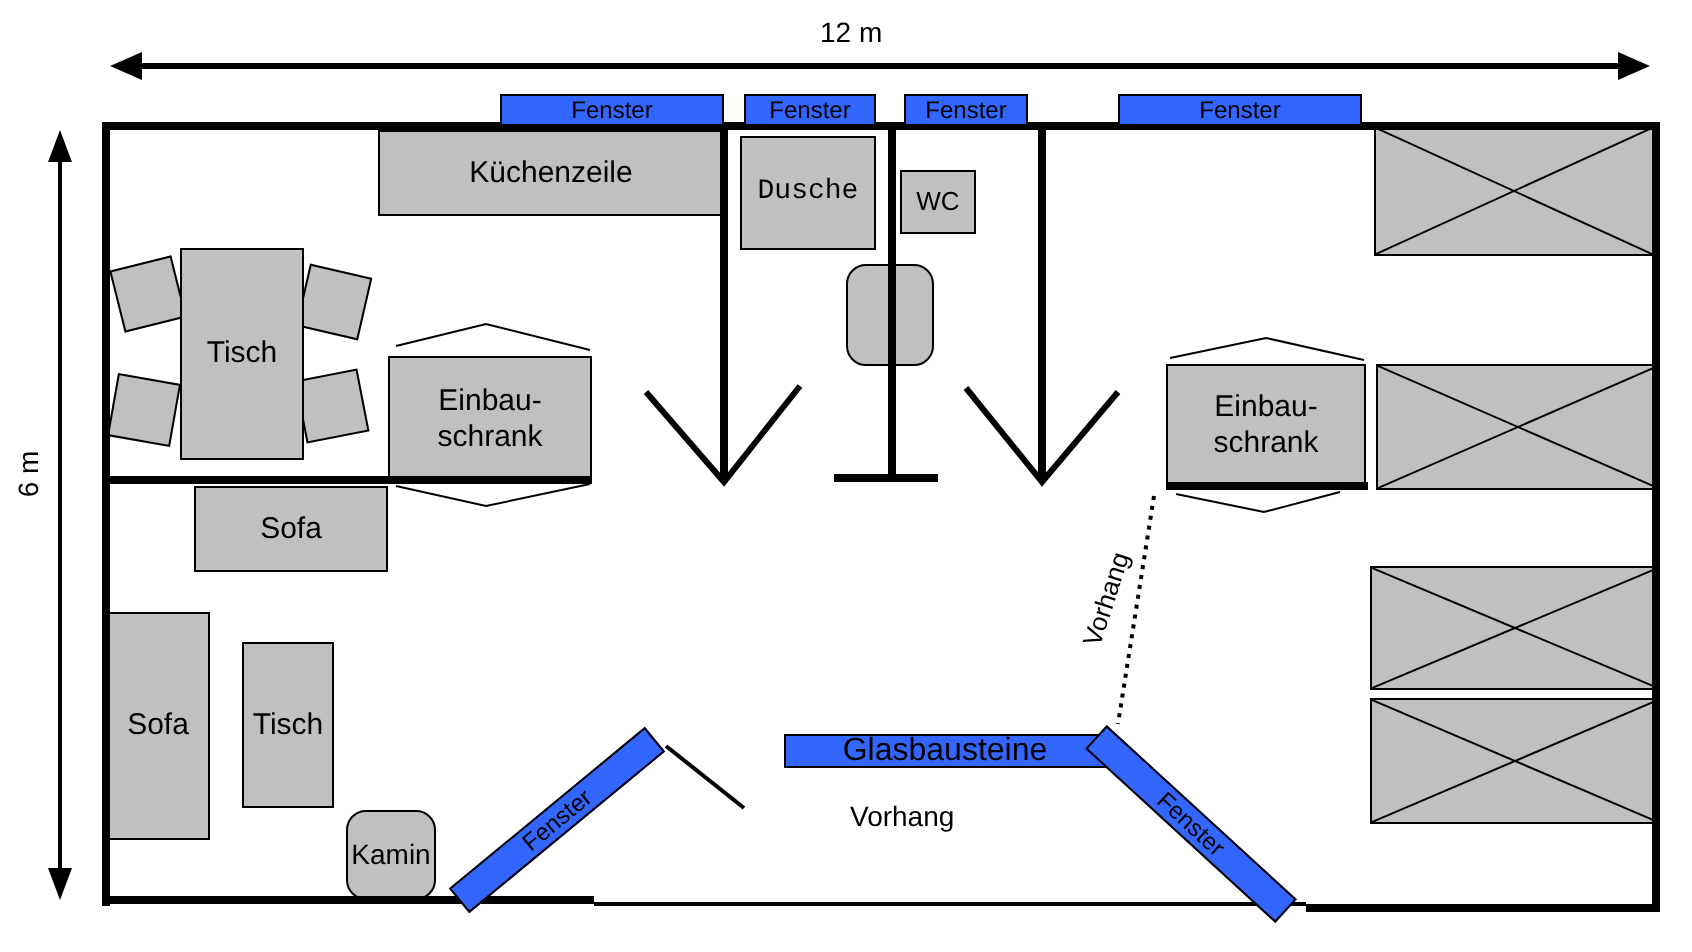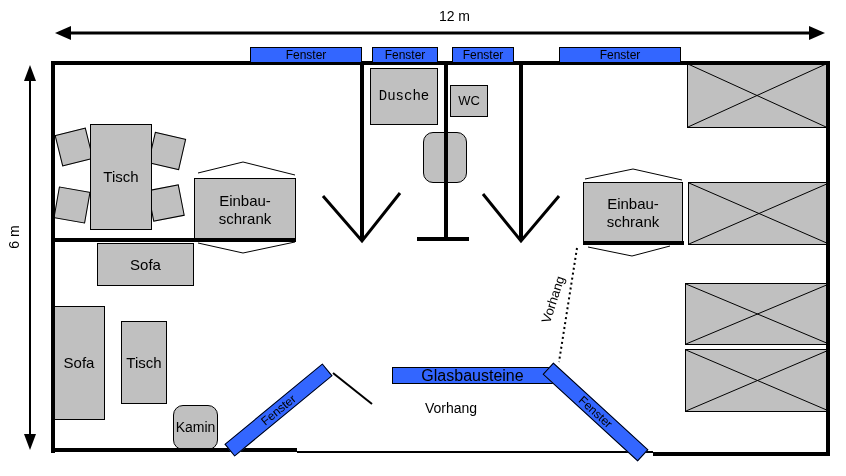--- a/index.html
+++ b/index.html
@@ -16,20 +16,23 @@
   .furn svg { position:absolute; left:0; top:0; width:100%; height:100%; }
   .lbl  { position:absolute; font-size:14px; line-height:1; white-space:nowrap; }
   .rot  { transform-origin:center center; }
   .overlay { position:absolute; left:0; top:0; pointer-events:none; }
 </style>
 </head>
 <body>
 
 <div class="plan">
 
+  <div class="furn" style="left:189px;top:65px;width:173px;height:43px;font-size:15px;">
+    <span>Küchenzeile</span>
+  </div>
 
   <div class="furn" style="left:370px;top:68px;width:68px;height:57px;font-family:Liberation Mono, monospace;">
     <span>Dusche</span>
   </div>
 
   <div class="furn small" style="left:450px;top:85px;width:38px;height:32px;text-align:right;">
     <span>WC</span>
   </div>
 
   <div class="furn" style="left:423px;top:132px;width:44px;height:51px;border-radius:10px;"></div>
@@ -151,18 +154,18 @@
     <polyline points="198,173 243,162 295,175" fill="none" stroke="#000" stroke-width="1"></polyline>
     <polyline points="198,243 243,253 295,242" fill="none" stroke="#000" stroke-width="1"></polyline>
     <polyline points="585,179 633,169 682,180" fill="none" stroke="#000" stroke-width="1"></polyline>
     <polyline points="588,247 632,256 670,246" fill="none" stroke="#000" stroke-width="1"></polyline>
 
     <line x1="333" y1="373" x2="372" y2="404" stroke="#000" stroke-width="2"></line>
 
     <line x1="577" y1="248" x2="559" y2="362" stroke="#000" stroke-width="2" stroke-dasharray="2 3"></line>
   </svg>
 
-  <div class="lbl" style="left:410px;top:9px;width:60px;text-align:right;">12 m</div>
+  <div class="lbl" style="left:410px;top:9px;width:60px;text-align:left;">12 m</div>
   <div class="lbl rot" style="left:-6px;top:230px;width:40px;text-align:center;transform:rotate(-90deg);">6 m</div>
   <div class="lbl" style="left:425px;top:401px;">Vorhang</div>
   <div class="lbl rot" style="left:521px;top:293px;width:64px;text-align:center;font-size:13px;transform:rotate(-72deg);">Vorhang</div>
 
 </div>
 
 </body></html>

